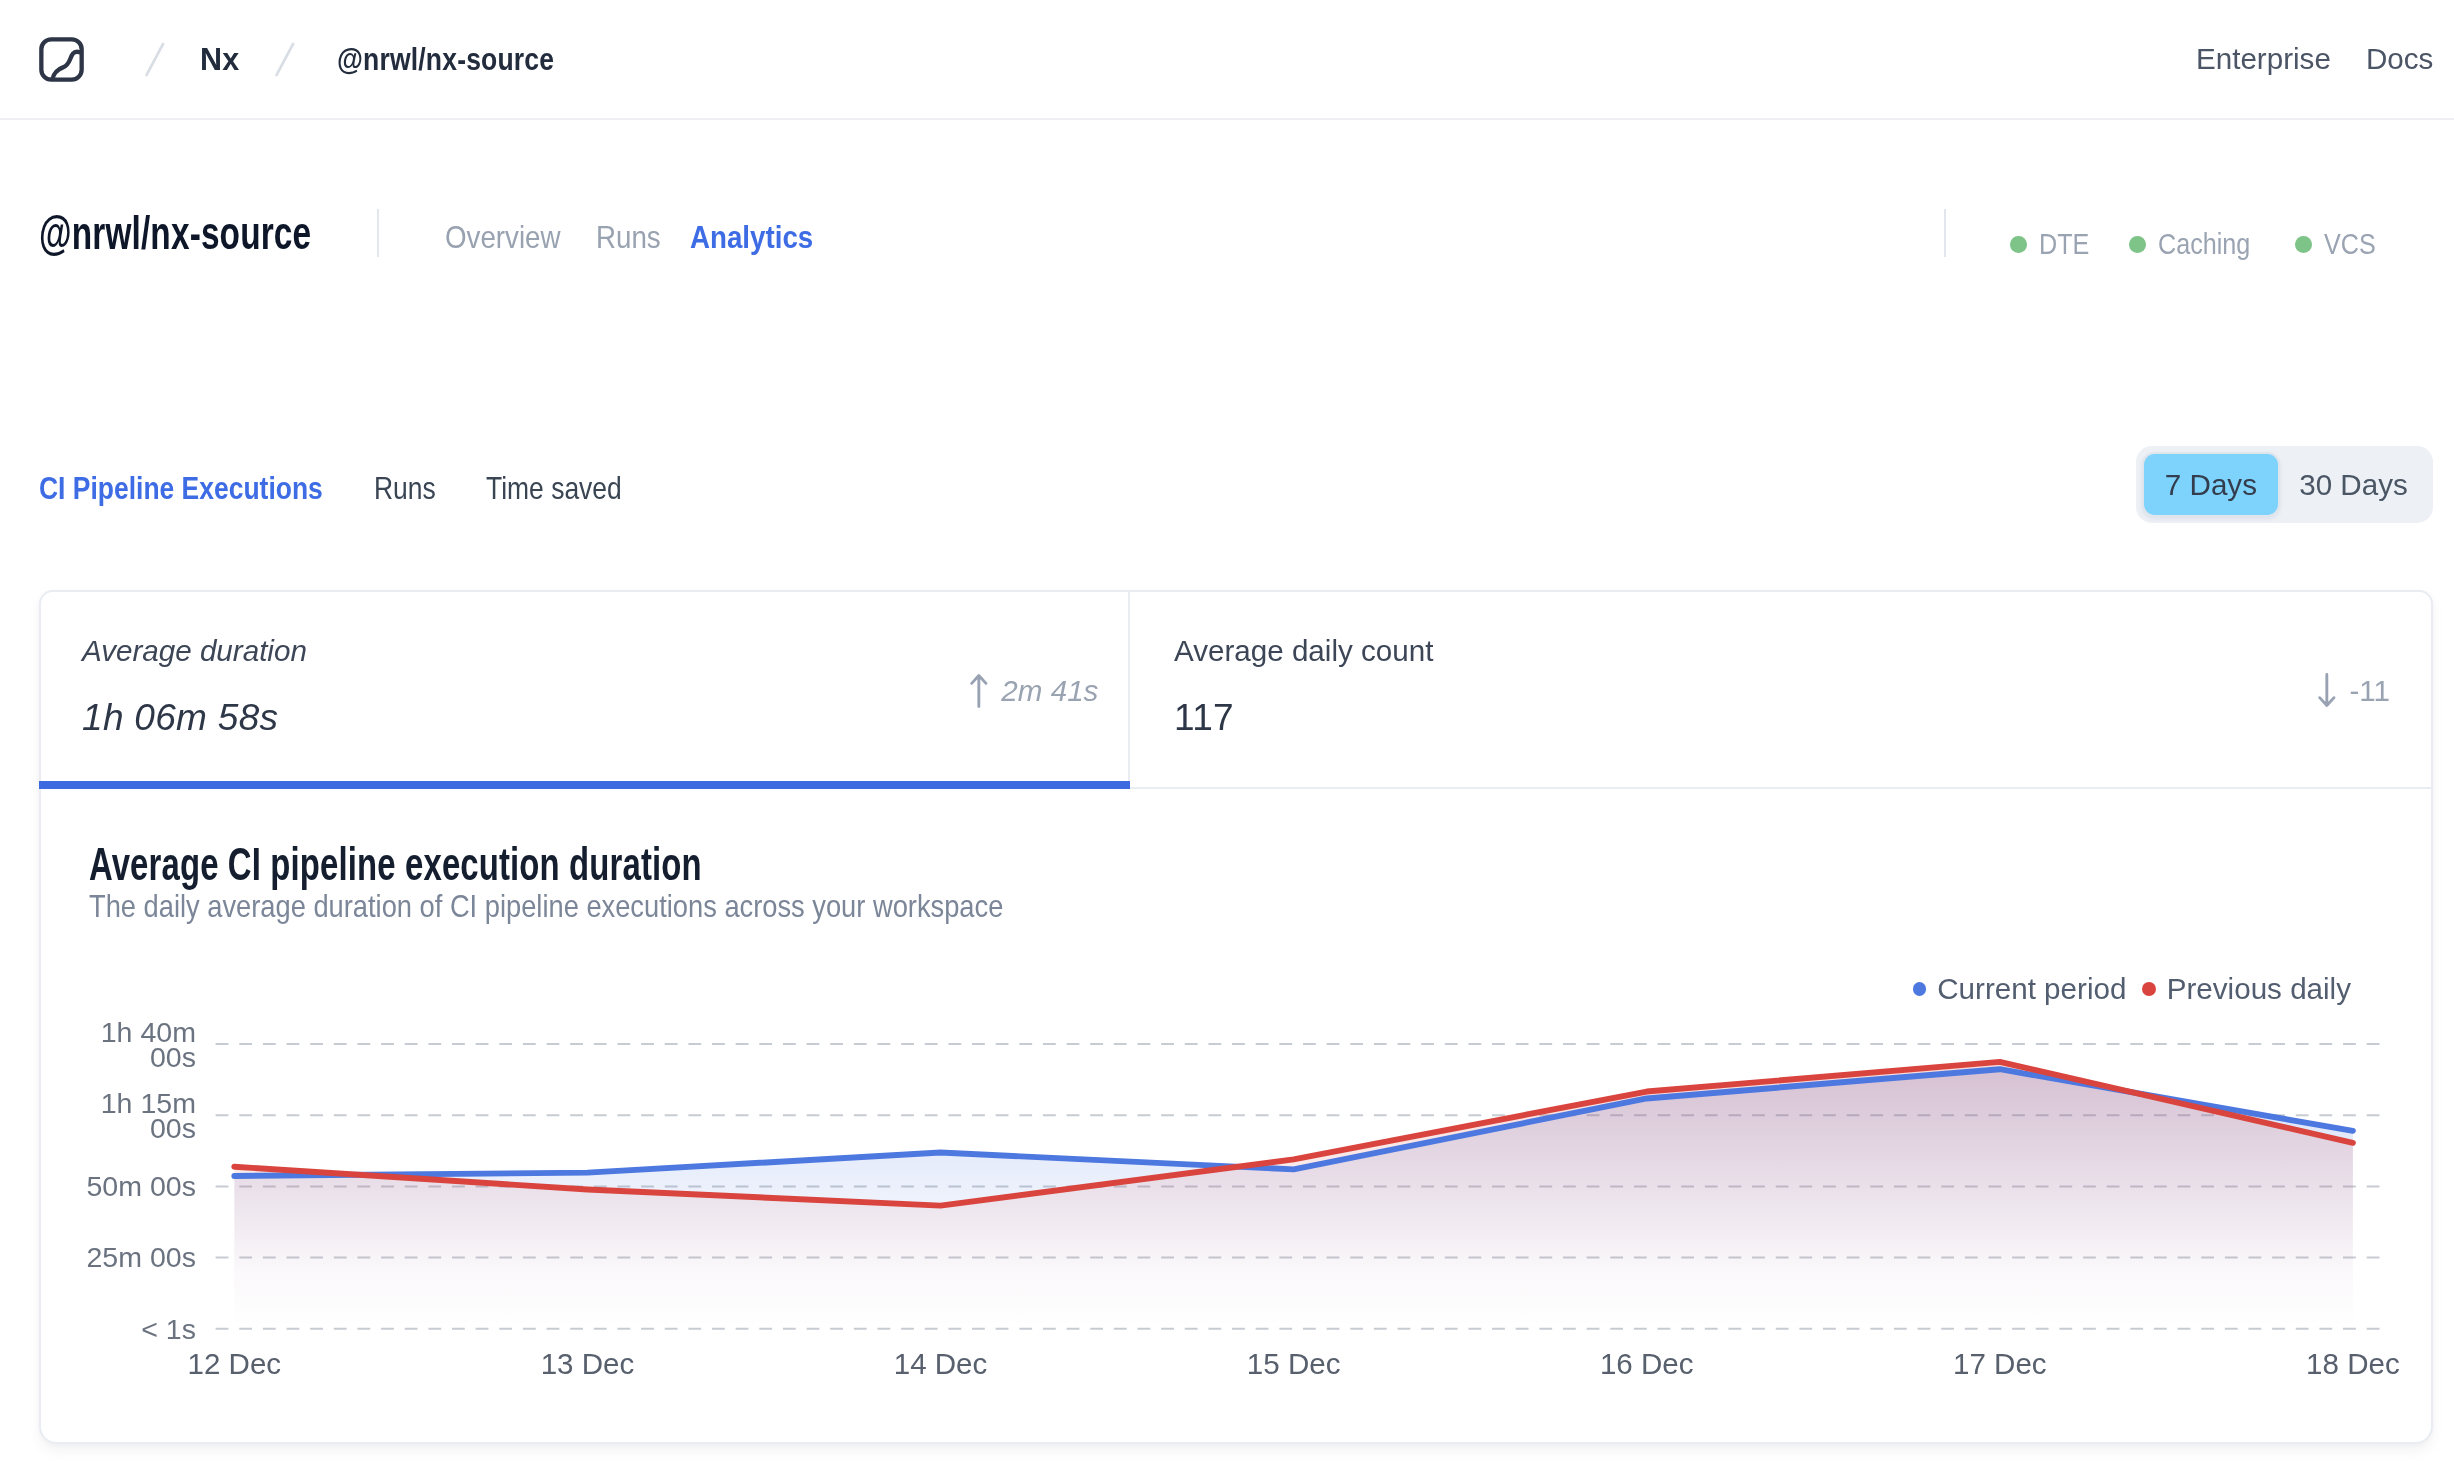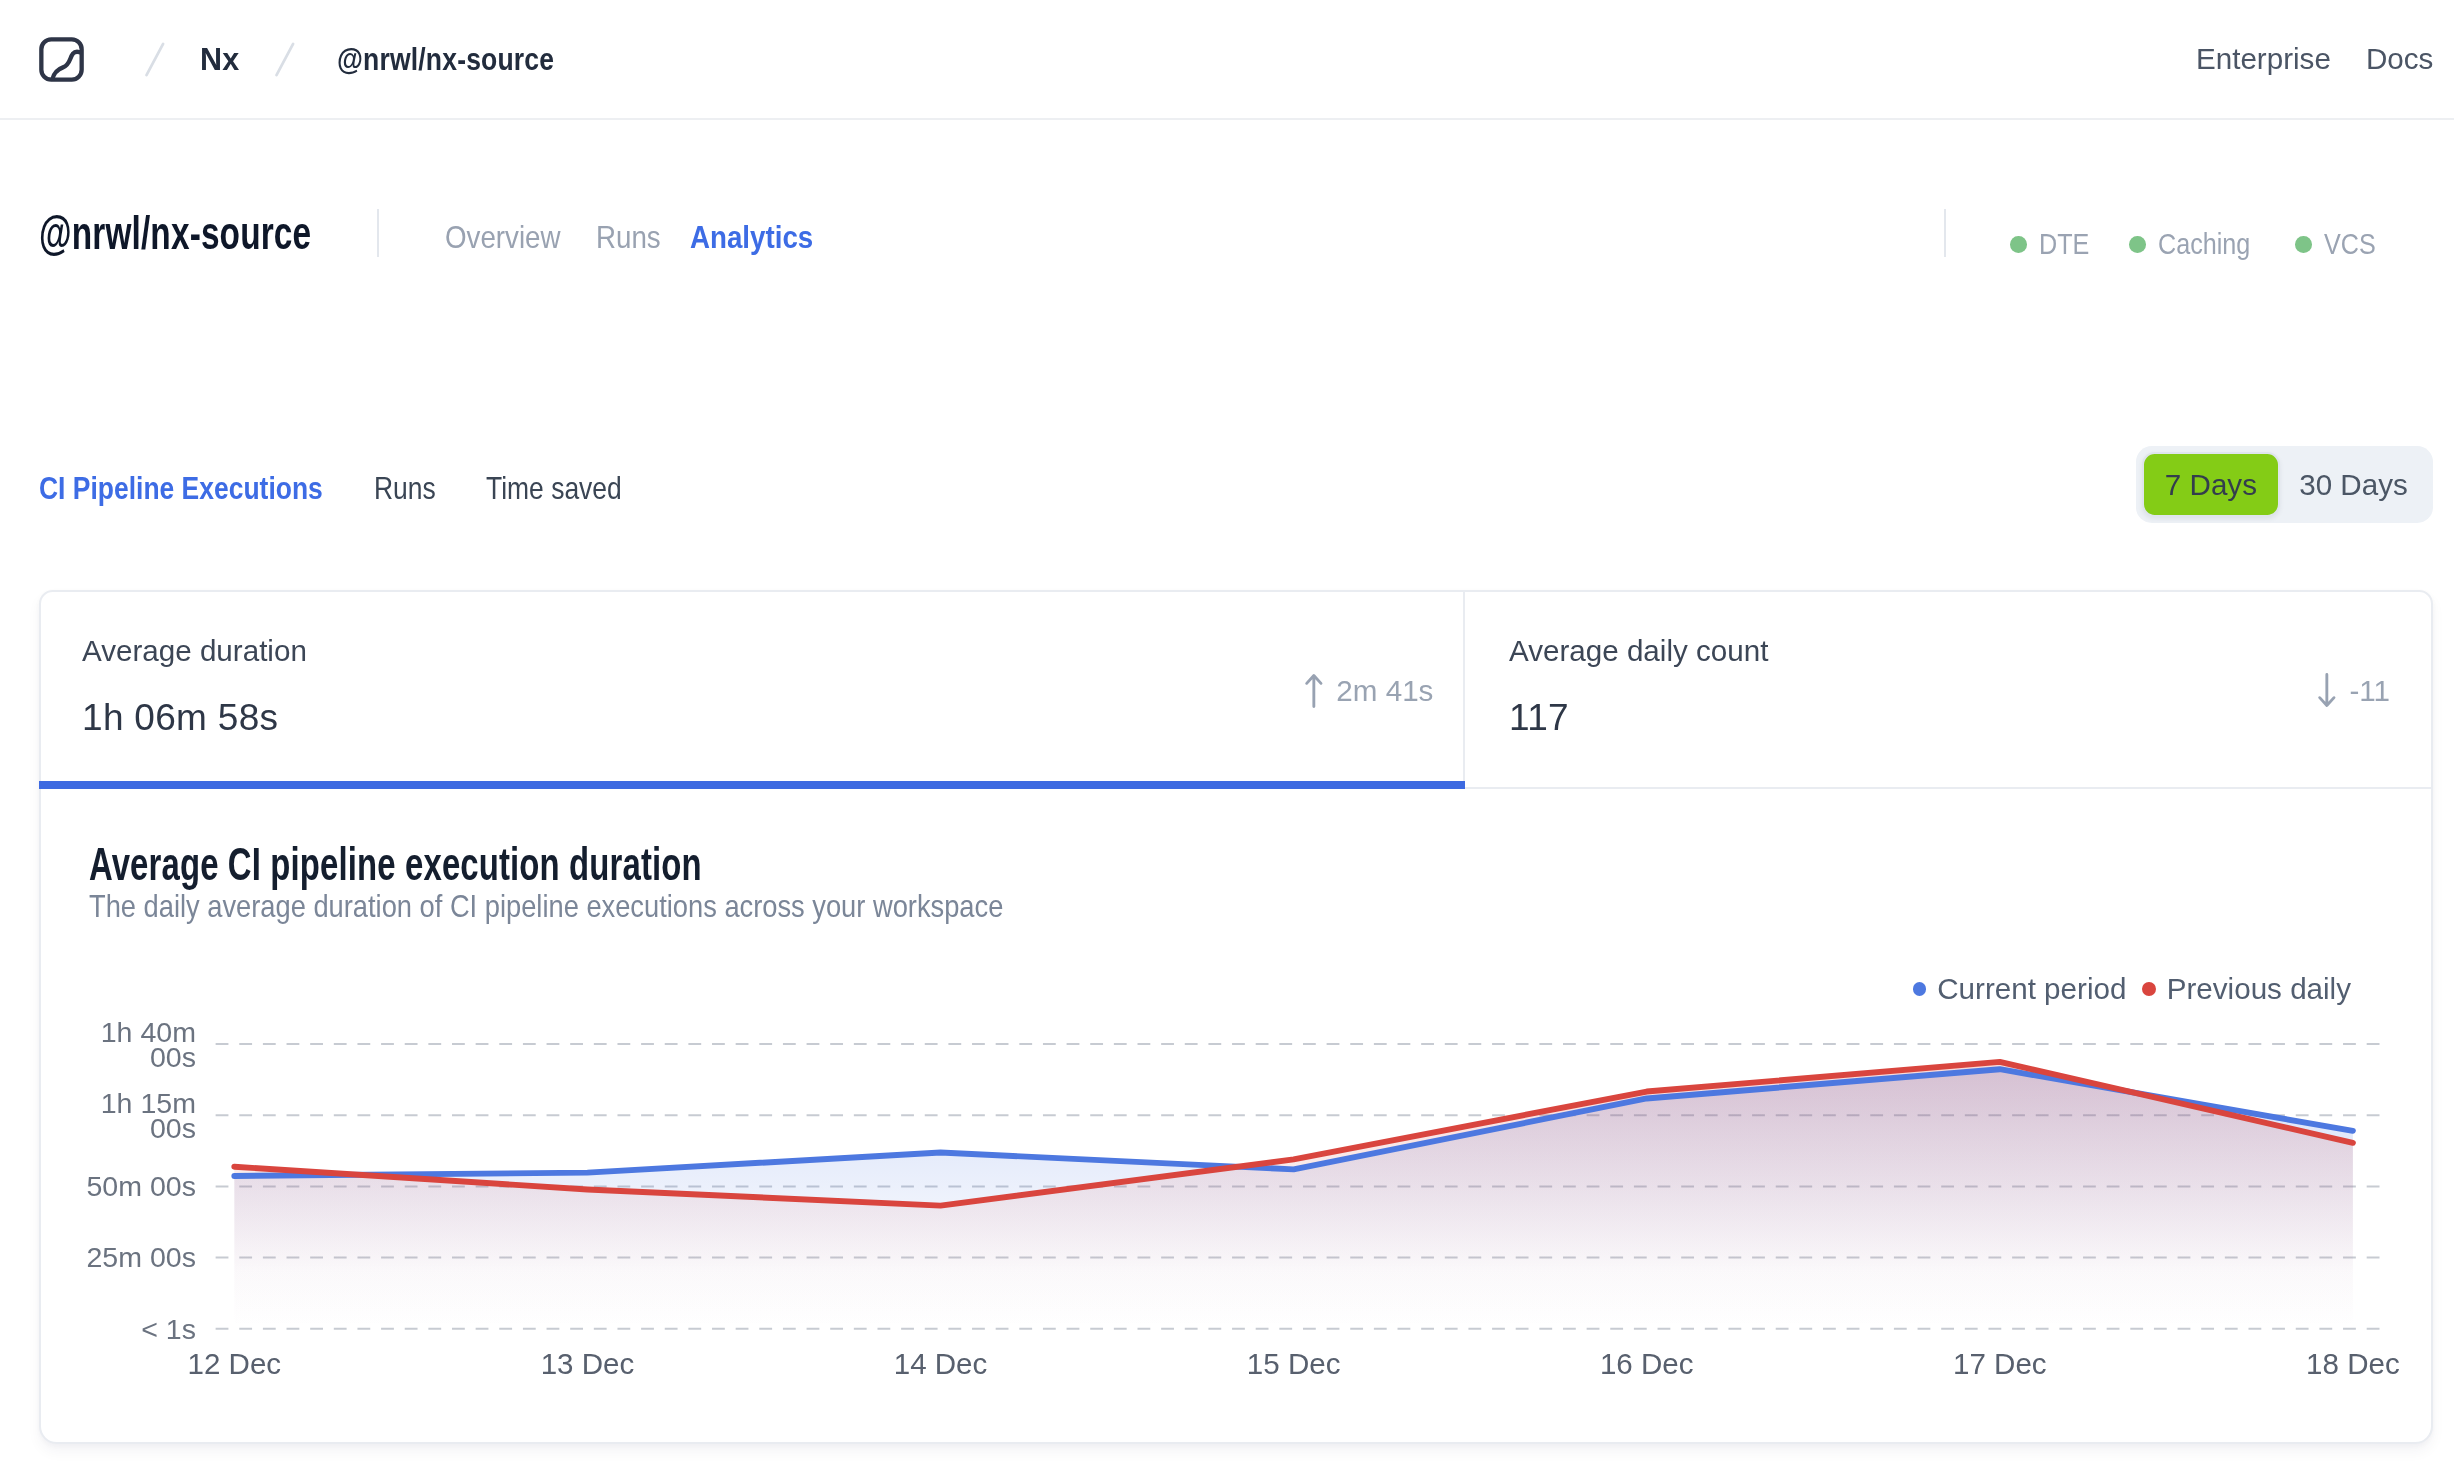--- a/index.html
+++ b/index.html
@@ -40,29 +40,29 @@
 
   
   .analytics-tabs { position:absolute; left:0; top:470px; font-size:31.5px; }
   .an-tab { position:absolute; top:0; color:#3a4554; transform:scaleX(0.84); transform-origin:0 50%; white-space:nowrap; }
   .an-tab.a1 { left:39px; }
   .an-tab.a2 { left:374px; }
   .an-tab.a3 { left:486px; }
   .an-tab.active { color:#3d6ce5; font-weight:600; }
   .range-toggle { position:absolute; left:2136px; top:446px; width:297px; height:77px; background:#edf1f6; border-radius:15.8px; display:flex; align-items:center; padding:0 5.9px; }
   .range-opt { font-size:29.6px; color:#4b5665; display:flex; align-items:center; justify-content:center; }
-  .range-opt.selected { width:138px; height:65px; background:#84cc16; border:2px solid #dfe5ec; border-radius:12.8px; color:#333d4d; font-weight:500; box-shadow:0 2px 4.9px rgba(25,35,60,0.07); }
+  .range-opt.selected { width:138px; height:65px; background:#7dd3fc; border:2px solid #dfe5ec; border-radius:12.8px; color:#333d4d; font-weight:500; box-shadow:0 2px 4.9px rgba(25,35,60,0.07); }
   .range-opt.plain { flex:1; }
 
   
   .panel { position:absolute; left:39px; top:590px; width:2394px; height:854px; background:#fff; border:2px solid #e9ecf1; border-radius:13.8px 13.8px 17.7px 17.7px; box-shadow:0 7.9px 13.8px rgba(23,32,60,0.045), 0 2px 4.9px rgba(23,32,60,0.03); }
   .stats-row { display:flex; height:197px; border-bottom:2px solid #e9ecf1; }
   .stat-cell { position:relative; padding:41px 35px 0 41px; }
   .stat-cell.second { padding-left:51px; }
-  .stat-cell.first { width:1424px; border-right:2px solid #e9ecf1; }
+  .stat-cell.first { width:1089px; border-right:2px solid #e9ecf1;font-style:italic; }
   .stat-cell.second { flex:1;padding-left:44px; }
   .stat-cell.active::after { content:""; position:absolute; left:-2px; right:-2px; bottom:-2px; height:7.9px; background:#3d6ae1; }
   .stat-label { font-size:29.6px; color:#3c4656; line-height:35px; }
   .stat-value { margin-top:27.6px; font-size:37px; color:#2e3747; line-height:43px; font-weight:400; letter-spacing:0.3px; }
   .stat-trend { position:absolute; top:61px; height:75px; display:flex; align-items:center; }
   .stat-cell.first .stat-trend { right:29.6px; }
   .stat-cell.second .stat-trend { right:41px; }
   .trend-arrow { width:19.7px; height:37px; margin-right:12.8px; }
   .trend-text { font-size:29.6px; color:#99a3b2; }
 

